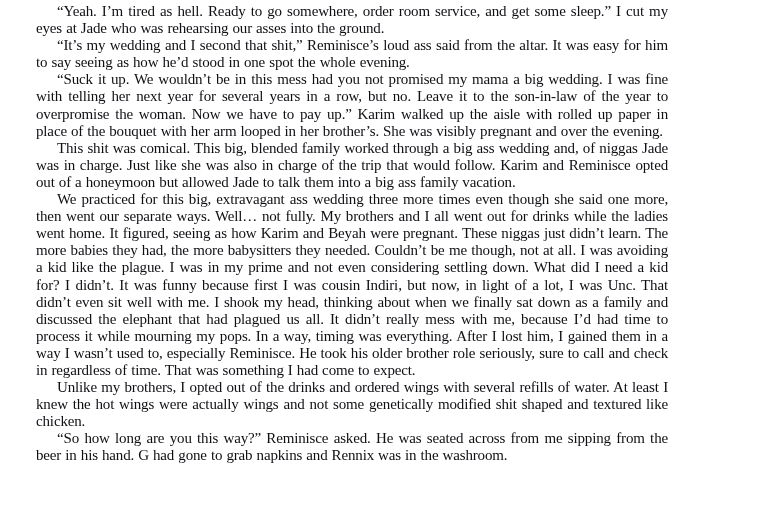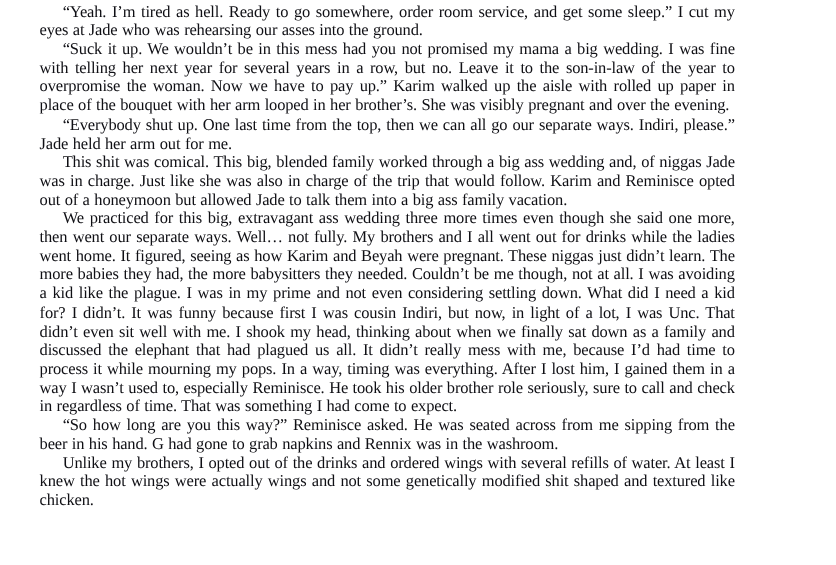--- a/index.html
+++ b/index.html
@@ -30,19 +30,19 @@
     text-indent: 21px;
     letter-spacing: -0.15px;
     word-spacing: 0.5px;
   }
 </style>
 </head>
 <body>
 
 <div class="book-page">
   <p>“Yeah. I’m tired as hell. Ready to go somewhere, order room service, and get some sleep.” I cut my eyes at Jade who was rehearsing our asses into the ground.</p>
+  <p>“It’s my wedding and I second that shit,” Reminisce’s loud ass said from the altar. It was easy for him to say seeing as how he’d stood in one spot the whole evening.</p>
   <p>“Suck it up. We wouldn’t be in this mess had you not promised my mama a big wedding. I was fine with telling her next year for several years in a row, but no. Leave it to the son-in-law of the year to overpromise the woman. Now we have to pay up.” Karim walked up the aisle with rolled up paper in place of the bouquet with her arm looped in her brother’s. She was visibly pregnant and over the evening.</p>
-  <p>“Everybody shut up. One last time from the top, then we can all go our separate ways. Indiri, please.” Jade held her arm out for me.</p>
   <p>This shit was comical. This big, blended family worked through a big ass wedding and, of niggas Jade was in charge. Just like she was also in charge of the trip that would follow. Karim and Reminisce opted out of a honeymoon but allowed Jade to talk them into a big ass family vacation.</p>
   <p>We practiced for this big, extravagant ass wedding three more times even though she said one more, then went our separate ways. Well… not fully. My brothers and I all went out for drinks while the ladies went home. It figured, seeing as how Karim and Beyah were pregnant. These niggas just didn’t learn. The more babies they had, the more babysitters they needed. Couldn’t be me though, not at all. I was avoiding a kid like the plague. I was in my prime and not even considering settling down. What did I need a kid for? I didn’t. It was funny because first I was cousin Indiri, but now, in light of a lot, I was Unc. That didn’t even sit well with me. I shook my head, thinking about when we finally sat down as a family and discussed the elephant that had plagued us all. It didn’t really mess with me, because I’d had time to process it while mourning my pops. In a way, timing was everything. After I lost him, I gained them in a way I wasn’t used to, especially Reminisce. He took his older brother role seriously, sure to call and check in regardless of time. That was something I had come to expect.</p>
+  <p>Unlike my brothers, I opted out of the drinks and ordered wings with several refills of water. At least I knew the hot wings were actually wings and not some genetically modified shit shaped and textured like chicken.</p>
   <p>“So how long are you this way?” Reminisce asked. He was seated across from me sipping from the beer in his hand. G had gone to grab napkins and Rennix was in the washroom.</p>
-  <p>Unlike my brothers, I opted out of the drinks and ordered wings with several refills of water. At least I knew the hot wings were actually wings and not some genetically modified shit shaped and textured like chicken.</p>
 </div>
 
 </body></html>

